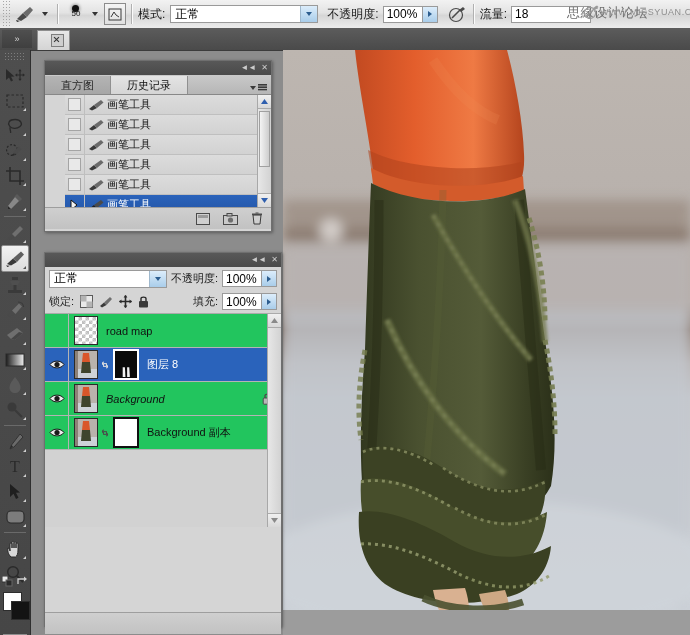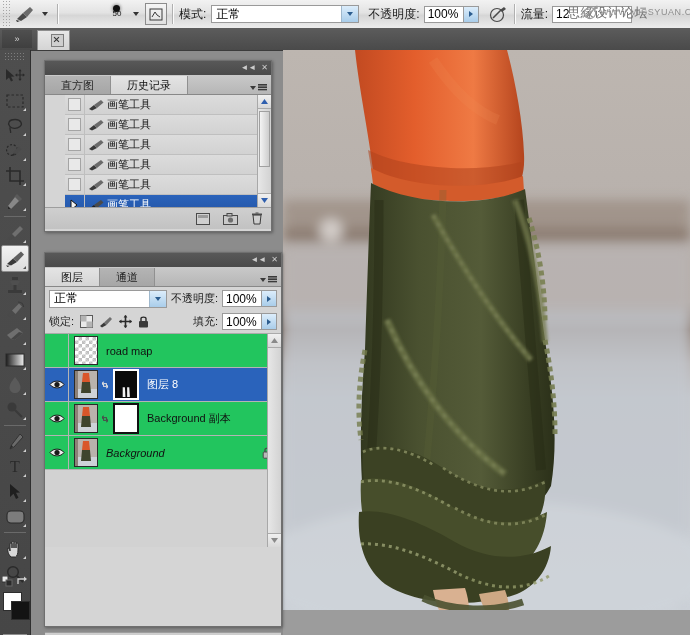--- a/index.html
+++ b/index.html
@@ -10,21 +10,21 @@
   .options-bar{position:absolute;left:0;top:0;width:690px;height:28px;
     background:linear-gradient(180deg,#f2f2f2 0%,#e3e3e3 45%,#d6d6d6 55%,#ececec 100%);
     border-bottom:1px solid #8d8d8d;display:flex;align-items:center;}
   .grip{width:11px;height:26px;margin-left:1px;
     background-image:radial-gradient(#9a9a9a 38%,transparent 40%);
     background-size:3px 3px;background-position:1px 2px;opacity:.85;}
   .ob-sep{width:1px;height:20px;background:#b0b0b0;border-right:1px solid #fbfbfb;margin:0 5px;}
   .ob-label{font-size:12px;color:#1d1d1d;white-space:nowrap;}
   .tool-preview{width:26px;height:22px;display:flex;align-items:center;justify-content:center;}
   .brush-size{width:24px;height:24px;position:relative;display:flex;flex-direction:column;
-    align-items:center;justify-content:center;margin-left:41px;}
+    align-items:center;justify-content:center;}
   .brush-dot{width:7px;height:7px;border-radius:50%;background:#111;position:absolute;top:3px;left:8px;
      box-shadow:0 0 3px 1px rgba(0,0,0,.35);}
   .brush-num{font-size:8px;color:#222;line-height:8px;}
   .tri-down{width:0;height:0;border-left:3.5px solid transparent;border-right:3.5px solid transparent;
     border-top:4px solid #333;margin:0 4px;}
   .combo{height:18px;background:#fff;border:1px solid #9a9a9a;display:flex;align-items:center;
     justify-content:space-between;font-size:12px;color:#000;padding:0 0 0 4px;box-sizing:border-box;}
   .combo .arrowbox{width:16px;height:16px;background:linear-gradient(180deg,#dcedfb,#a9cdea);
     border-left:1px solid #9fb8cd;display:flex;align-items:center;justify-content:center;}
   .combo .arrowbox i{width:0;height:0;border-left:3.5px solid transparent;border-right:3.5px solid transparent;
@@ -203,21 +203,21 @@
     <div class="airbrush" style="margin-left:8px;">
       <svg width="18" height="17" viewBox="0 0 18 17">
         <circle cx="8" cy="9" r="6.5" fill="none" stroke="#4a4a4a" stroke-width="1.2"></circle>
         <path d="M4 12 L12 4" stroke="#4a4a4a" stroke-width="1.6"></path>
         <path d="M11 4 L15 1 L17 3 L13 6 Z" fill="#4a4a4a"></path>
       </svg>
     </div>
     <div class="ob-sep"></div>
 
     <span class="ob-label">流量:</span>
-    <div class="numfield" style="width:80px;margin-left:4px;">12</div>
+    <div class="numfield" style="width:80px;margin-left:4px;">18</div>
 
     <div class="watermark-cn">
       <span>思緣设计论坛</span>
     </div>
     <div class="wm-icon">
       <svg width="16" height="15" viewBox="0 0 16 15">
         <circle cx="7" cy="8" r="5.6" fill="none" stroke="#9a9a9a" stroke-width="1.1"></circle>
         <path d="M4 11 L11 4" stroke="#9a9a9a" stroke-width="1.4"></path>
         <path d="M10 3 L14 0.5 L15.5 2 L12 5 Z" fill="#9a9a9a"></path>
       </svg>
@@ -634,32 +634,20 @@
           </svg>
       </span>
     </div>
   </div>
 
   <div class="panel" id="layers">
     <div class="panel-titlebar">
       <span class="pt-btn">◄◄</span>
       <span class="pt-btn">✕</span>
     </div>
-    <div class="panel-tabs">
-      <div class="ptab active">
-        <span>图层</span>
-      </div>
-      <div class="ptab">
-        <span>通道</span>
-      </div>
-      <div class="pmenu">
-        <span class="tri"></span>
-          <span class="lines"></span>
-      </div>
-    </div>
 
     <div class="lp-row">
       <div class="combo lp-select" style="width:118px;">
         <span>正常</span>
         <span class="arrowbox">
             <i></i>
           </span>
       </div>
       <span class="lp-small-label">不透明度:</span>
       <div style="display:flex;">
@@ -758,53 +746,53 @@
         </div>
         <div class="thumb">
           <svg width="22" height="27" viewBox="0 0 22 27" preserveAspectRatio="none">
             <rect width="22" height="27" fill="#b9b2ac"></rect>
             <rect y="18" width="22" height="9" fill="#cdd2d8"></rect>
             <path d="M8 2 L14 2 L15 11 L7 11 Z" fill="#d9562a"></path>
             <path d="M7 11 L15 11 L16 22 L6 22 Z" fill="#3f442d"></path>
             <rect x="0" y="0" width="3" height="27" fill="#8c8177"></rect>
           </svg>
         </div>
-        <span class="link-ico">
-          <svg width="8" height="12" viewBox="0 0 8 12">
-              <path d="M3 3 C1 3 1 6 3 6 M5 6 C7 6 7 9 5 9" fill="none" stroke="#4a4a4a" stroke-width="1.2"></path>
-              <rect x="2.6" y="4.6" width="2.8" height="2.8" fill="none" stroke="#4a4a4a" stroke-width="1"></rect>
+        <span class="layer-name italic">Background</span>
+        <span class="lock-cell">
+          <svg width="11" height="13" viewBox="0 0 11 13">
+              <path d="M3 6 L3 3.6 C3 1.6 8 1.6 8 3.6 L8 6" fill="none" stroke="#4a4a4a" stroke-width="1.3"></path>
+              <rect x="1.2" y="6" width="8.6" height="6.2" rx="1" fill="#b7b7b7" stroke="#4a4a4a"></rect>
             </svg>
         </span>
-        <div class="mask-thumb" style="background:#fff;border:2px solid #111;"></div>
-        <span class="layer-name">Background 副本</span>
       </div>
 
       <div class="layer-row">
         <div class="eye-cell">
           <svg width="16" height="11" viewBox="0 0 16 11">
             <path d="M1 5.5 C4 1 12 1 15 5.5 C12 10 4 10 1 5.5 Z" fill="#ececec" stroke="#1a1a1a" stroke-width="1"></path>
             <circle cx="8" cy="5.5" r="2.6" fill="#1a1a1a"></circle>
           </svg>
         </div>
         <div class="thumb">
           <svg width="22" height="27" viewBox="0 0 22 27" preserveAspectRatio="none">
             <rect width="22" height="27" fill="#b9b2ac"></rect>
             <rect y="18" width="22" height="9" fill="#cdd2d8"></rect>
             <path d="M8 2 L14 2 L15 11 L7 11 Z" fill="#d9562a"></path>
             <path d="M7 11 L15 11 L16 22 L6 22 Z" fill="#3f442d"></path>
             <rect x="0" y="0" width="3" height="27" fill="#8c8177"></rect>
           </svg>
         </div>
-        <span class="layer-name italic">Background</span>
-        <span class="lock-cell">
-          <svg width="11" height="13" viewBox="0 0 11 13">
-              <path d="M3 6 L3 3.6 C3 1.6 8 1.6 8 3.6 L8 6" fill="none" stroke="#4a4a4a" stroke-width="1.3"></path>
-              <rect x="1.2" y="6" width="8.6" height="6.2" rx="1" fill="#b7b7b7" stroke="#4a4a4a"></rect>
+        <span class="link-ico">
+          <svg width="8" height="12" viewBox="0 0 8 12">
+              <path d="M3 3 C1 3 1 6 3 6 M5 6 C7 6 7 9 5 9" fill="none" stroke="#4a4a4a" stroke-width="1.2"></path>
+              <rect x="2.6" y="4.6" width="2.8" height="2.8" fill="none" stroke="#4a4a4a" stroke-width="1"></rect>
             </svg>
         </span>
+        <div class="mask-thumb" style="background:#fff;border:2px solid #111;"></div>
+        <span class="layer-name">Background 副本</span>
       </div>
 
       <div class="lp-scroll">
         <div class="sb-arrow">
           <svg width="7" height="5" viewBox="0 0 7 5">
               <path d="M3.5 0 L7 5 L0 5 Z" fill="#8a8a8a"></path>
             </svg>
         </div>
         <div class="sb-arrow" style="position:absolute;bottom:0;border-bottom:none;border-top:1px solid #aaa;">
           <svg width="7" height="5" viewBox="0 0 7 5">

